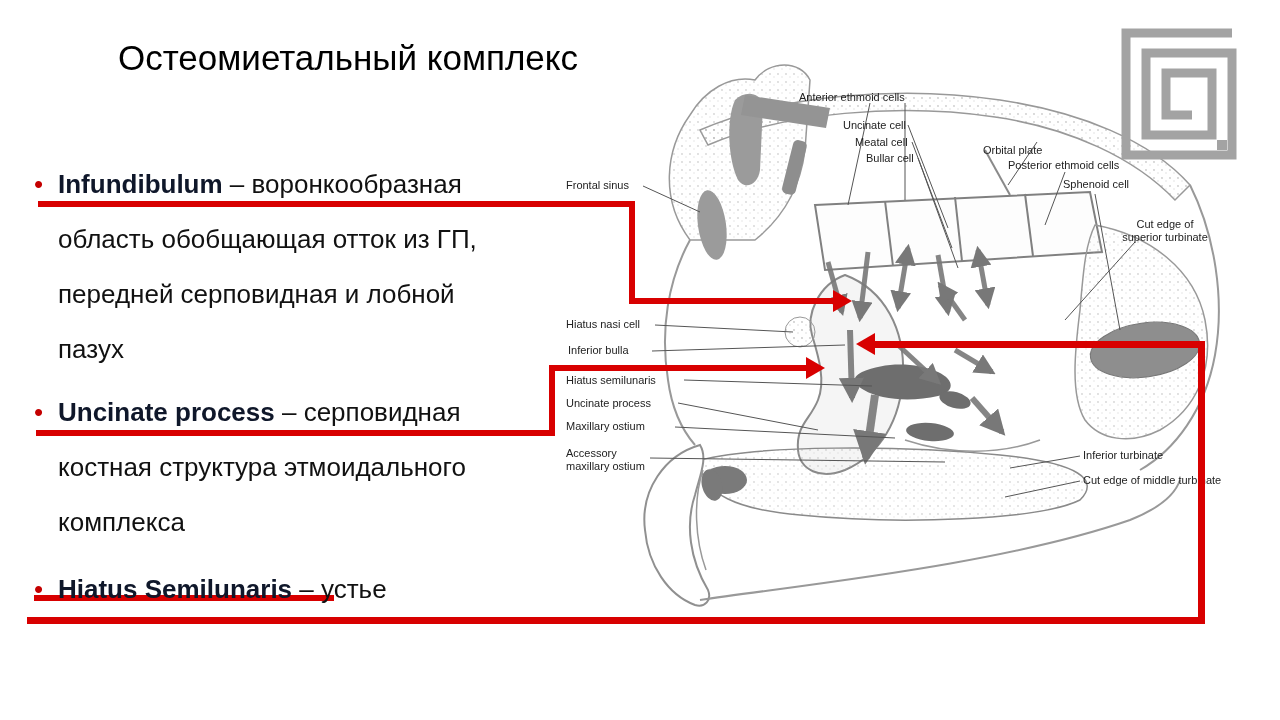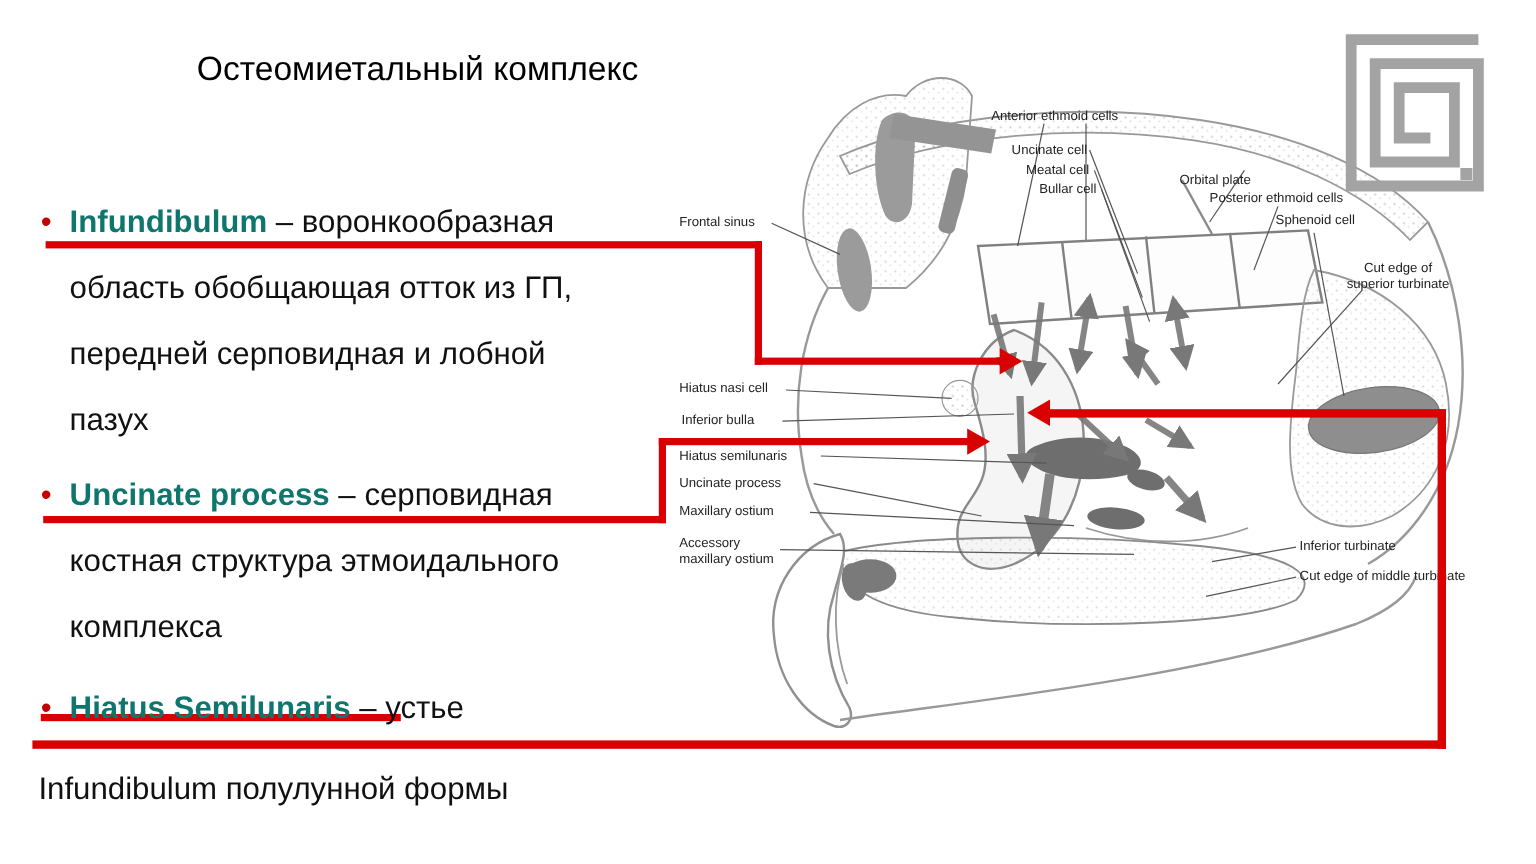--- a/index.html
+++ b/index.html
@@ -1,21 +1,21 @@
 <!DOCTYPE html>
 <html><head>
 <meta charset="utf-8">
 <style>
   html,body{margin:0;padding:0;}
   body{width:1280px;height:720px;background:#fff;font-family:"Liberation Sans",sans-serif;position:relative;overflow:hidden;}
   .slide{position:absolute;inset:0;background:#ffffff;}
-  .title{position:absolute;left:118px;top:30px;width:460px;text-align:center;font-size:28px;line-height:56px;color:#000;z-index:4;}
+  .title{position:absolute;left:118px;top:30px;width:460px;text-align:center;font-size:35px;line-height:56px;color:#000;z-index:4;}
   .bullet{position:absolute;left:30px;width:460px;padding-left:28px;font-size:26px;line-height:55px;color:#111;z-index:4;}
   .bullet .dot{position:absolute;left:4px;top:0;color:#c40000;}
-  .term{font-weight:bold;color:#0f766e;}
+  .term{font-weight:bold;color:#0f172a;}
   .footer{position:absolute;left:32px;top:630px;font-size:26px;line-height:55px;color:#111;z-index:4;}
   .dlab{position:absolute;font-size:11px;line-height:13px;color:#222;white-space:pre-line;z-index:2;}
   .dlab.center{text-align:center;}
   .redline{position:absolute;background:#d80000;z-index:3;}
   .arrow-right{position:absolute;width:0;height:0;border-top:11px solid transparent;border-bottom:11px solid transparent;border-left:19px solid #d80000;z-index:3;}
   .arrow-left{position:absolute;width:0;height:0;border-top:11px solid transparent;border-bottom:11px solid transparent;border-right:19px solid #d80000;z-index:3;}
   #art{position:absolute;left:0;top:0;z-index:1;}
   #logo{position:absolute;left:1120px;top:27px;z-index:2;}
 </style>
 </head>
@@ -127,39 +127,38 @@
   </div>
 
   <div class="bullet" style="top:385px">
     <span class="dot">•</span><span class="term">Uncinate process</span><span> – серповидная костная структура этмоидального комплекса</span>
   </div>
 
   <div class="bullet" style="top:562px">
     <span class="dot">•</span><span class="term">Hiatus Semilunaris</span><span> – устье</span>
   </div>
 
-  <div class="footer">Infundibulum полулунной формы</div>
 
   <div class="redline" style="left:38px;top:201px;width:597px;height:6px"></div>
   <div class="redline" style="left:629px;top:201px;width:6px;height:103px"></div>
   <div class="redline" style="left:629px;top:298px;width:206px;height:6px"></div>
   <div class="arrow-right" style="left:833px;top:290px"></div>
 
   <div class="redline" style="left:36px;top:430px;width:519px;height:6px"></div>
   <div class="redline" style="left:549px;top:365px;width:6px;height:71px"></div>
   <div class="redline" style="left:549px;top:365px;width:259px;height:6px"></div>
   <div class="arrow-right" style="left:806px;top:357px"></div>
 
   <div class="redline" style="left:34px;top:595px;width:300px;height:6px"></div>
   <div class="redline" style="left:27px;top:617px;width:1178px;height:7px"></div>
   <div class="redline" style="left:1198px;top:341px;width:7px;height:283px"></div>
   <div class="redline" style="left:874px;top:341px;width:331px;height:7px"></div>
   <div class="arrow-left" style="left:856px;top:333px"></div>
 
-  <div class="dlab" style="left:826px;top:91px">Anterior ethmoid cells</div>
+  <div class="dlab" style="left:799px;top:91px">Anterior ethmoid cells</div>
   <div class="dlab" style="left:843px;top:119px">Uncinate cell</div>
   <div class="dlab" style="left:855px;top:136px">Meatal cell</div>
   <div class="dlab" style="left:866px;top:152px">Bullar cell</div>
   <div class="dlab" style="left:983px;top:144px">Orbital plate</div>
   <div class="dlab" style="left:1008px;top:159px">Posterior ethmoid cells</div>
   <div class="dlab" style="left:1063px;top:178px">Sphenoid cell</div>
   <div class="dlab center" style="left:1105px;top:218px;width:120px">Cut edge of
 superior turbinate</div>
   <div class="dlab" style="left:566px;top:179px">Frontal sinus</div>
   <div class="dlab" style="left:566px;top:318px">Hiatus nasi cell</div>

